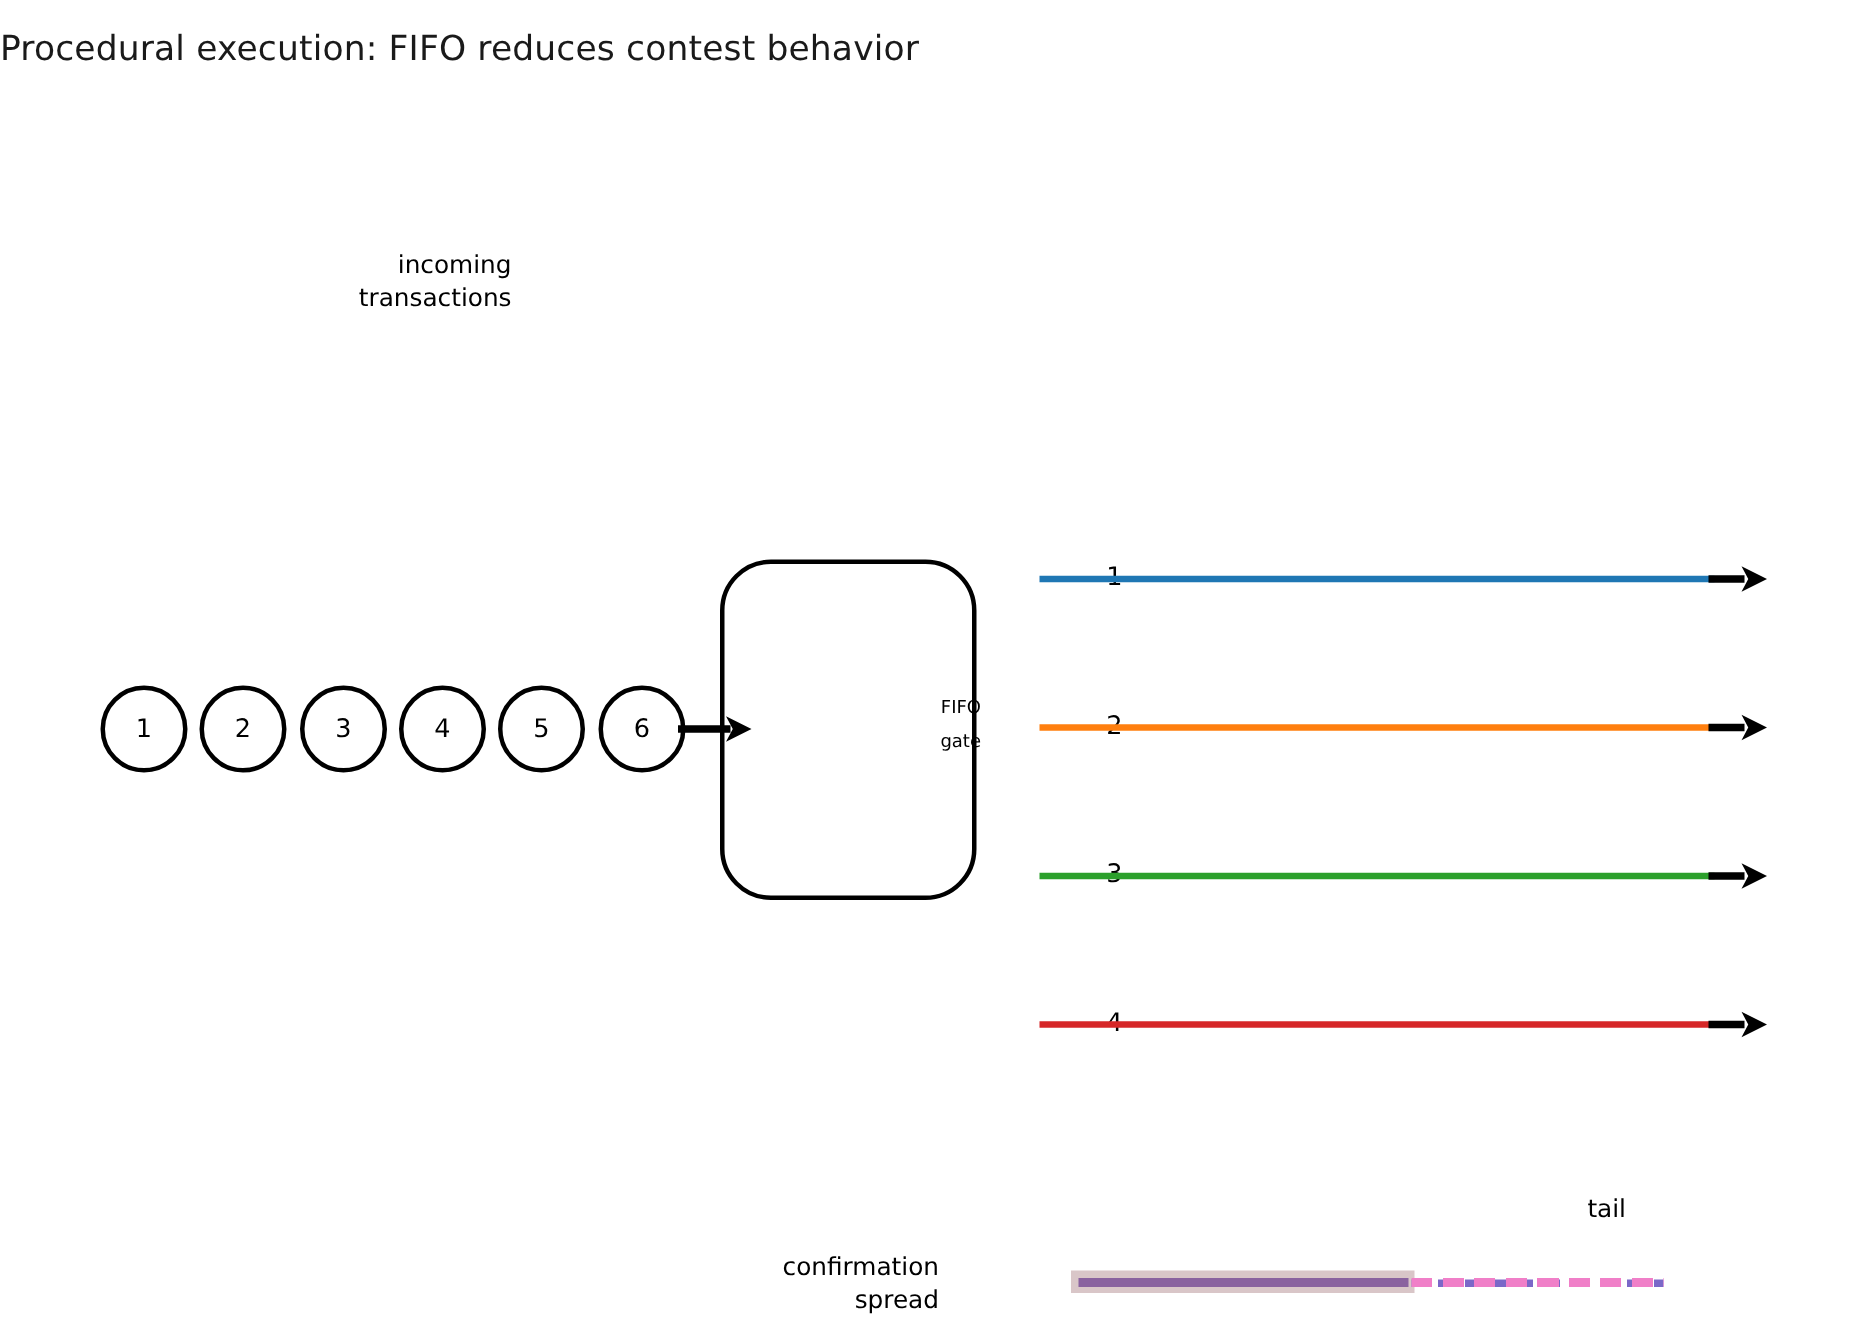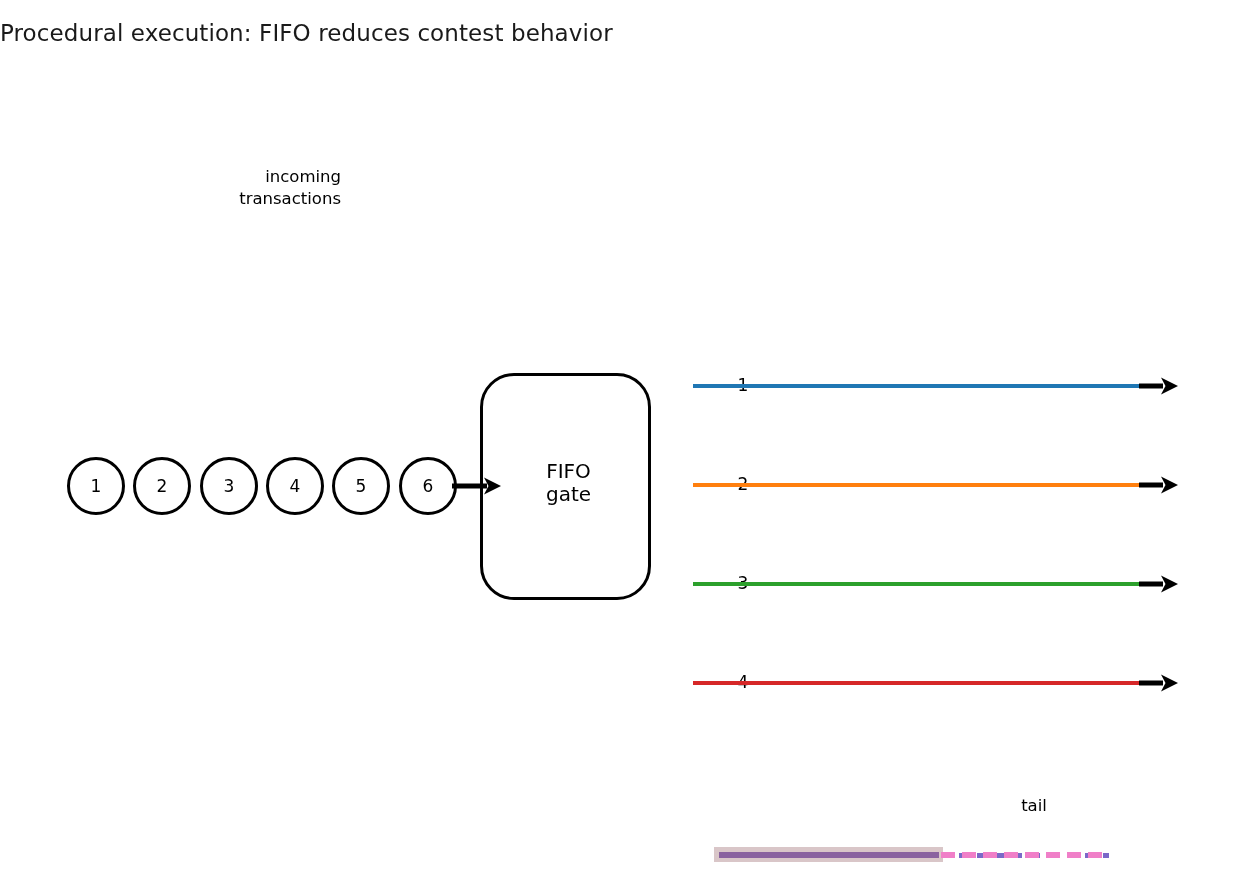--- a/index.html
+++ b/index.html
@@ -65,22 +65,22 @@
     border: 3.4px solid #000000;
     border-radius: 34px;
     background: #ffffff;
     box-sizing: border-box;
   }
   #fifo-gate-label {
     position: absolute;
     left: 0;
     top: 84px;
     width: 171px;
-    text-align: center;
-    font-size: 20px;
+    text-align: right;
+    font-size: 12px;
     line-height: 23px;
     white-space: pre-line;
     color: #000000;
   }
 
   
   #overlay {
     position: absolute;
     left: 0;
     top: 0;
@@ -108,21 +108,21 @@
     font-size: 16.5px;
     line-height: 22px;
     white-space: pre-line;
     color: #000000;
   }
   #tail-label {
     position: absolute;
     left: 984px;
     top: 796px;
     width: 100px;
-    text-align: center;
+    text-align: right;
     font-size: 16.5px;
     color: #000000;
   }
   #spread-band {
     position: absolute;
     left: 714px;
     top: 847px;
     width: 229px;
     height: 15px;
     background: #d9c6c8;
@@ -196,20 +196,22 @@
 gate</div>
   </div>
 
   <div id="lane-labels">
       <div class="lane-number" style="left: 733px; top: 375px;">1</div>
       <div class="lane-number" style="left: 733px; top: 474px;">2</div>
       <div class="lane-number" style="left: 733px; top: 573px;">3</div>
       <div class="lane-number" style="left: 733px; top: 672px;">4</div>
     </div>
 
+  <div id="spread-label">confirmation
+spread</div>
   <div id="tail-label">tail</div>
   <div id="spread-band"></div>
   <div id="spread-core"></div>
   <div id="tail-under"></div>
   <div id="tail-over"></div>
 
   <svg id="overlay" viewBox="0 0 1250 896" xmlns="http://www.w3.org/2000/svg">
     <g id="svg-lanes">
         <line x1="693" y1="386" x2="1143" y2="386" stroke="#1f77b4" stroke-width="4.2" stroke-linecap="butt"></line>
         <line x1="1139" y1="386" x2="1163" y2="386" stroke="#000000" stroke-width="5" stroke-linecap="butt"></line>

